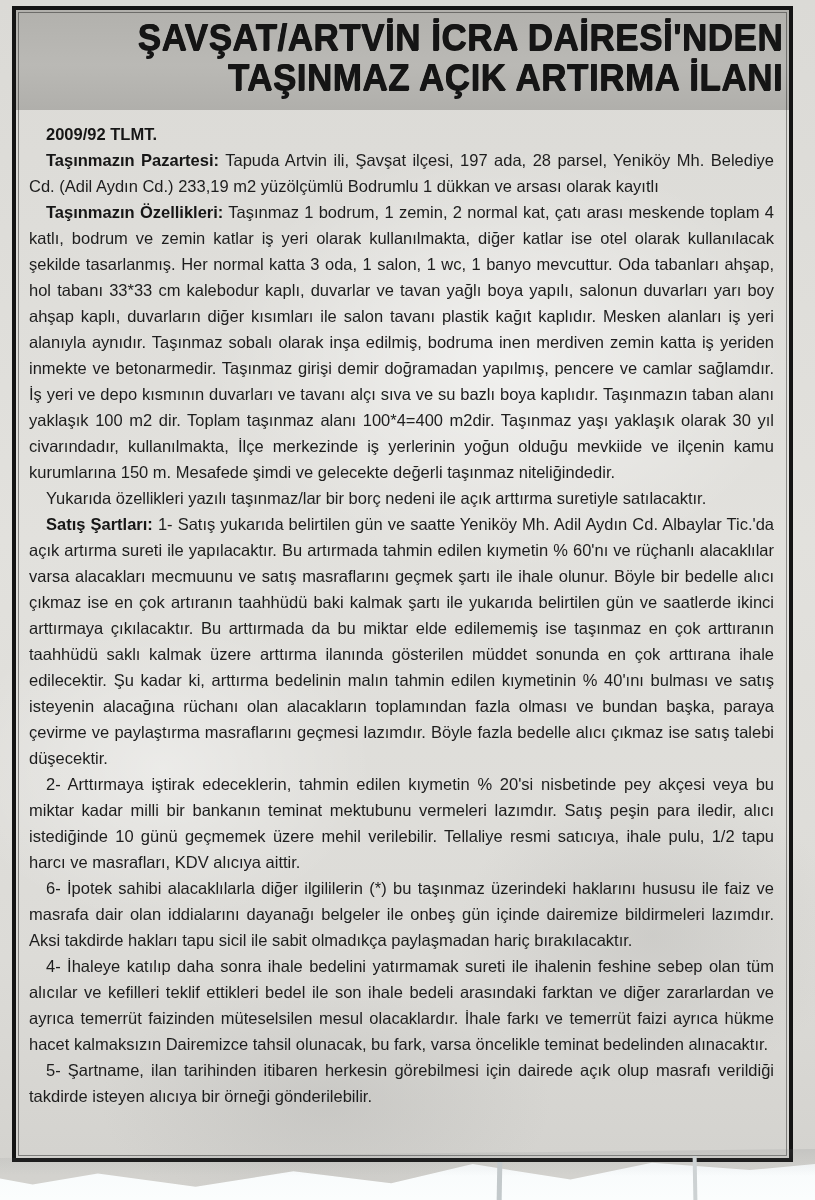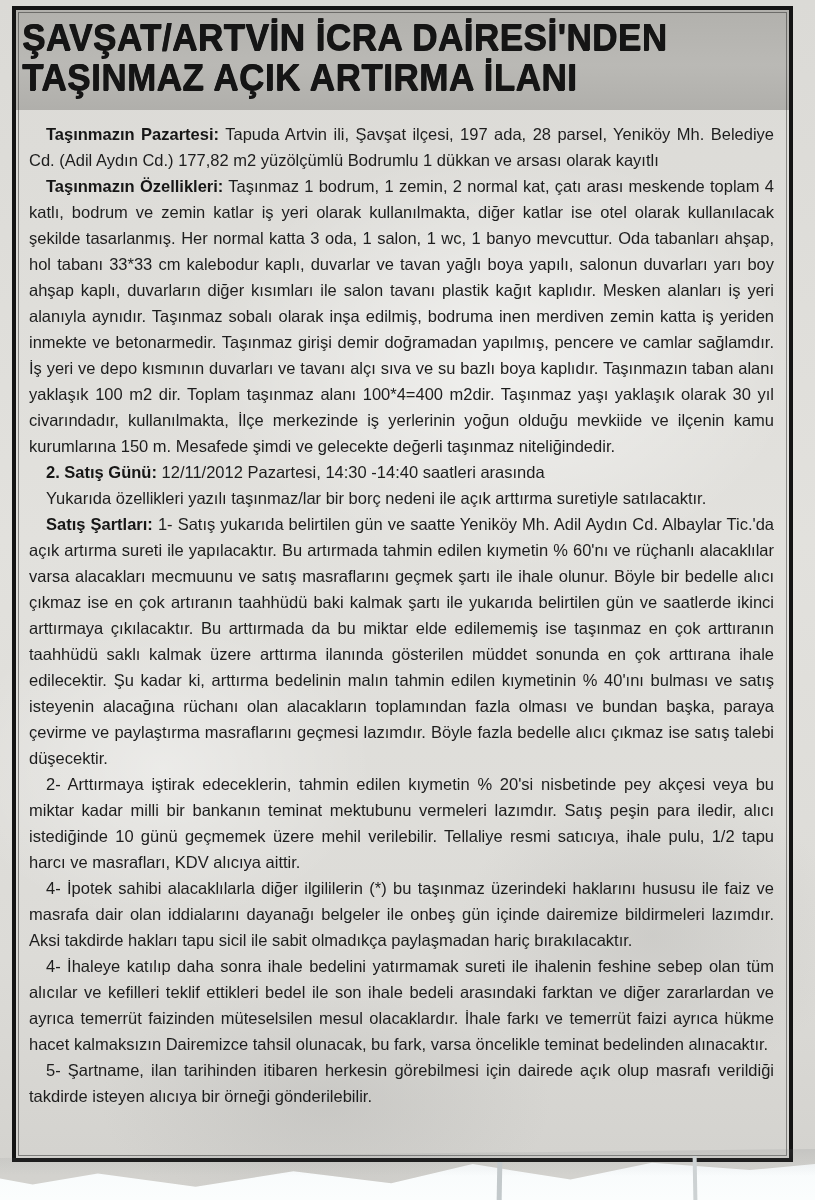--- a/index.html
+++ b/index.html
@@ -25,21 +25,21 @@
     border:4px solid #141414;
     display:flex;flex-direction:column;
     box-sizing:border-box;
   }
   .notice-box::after{
     content:"";position:absolute;inset:2px;border:1px solid rgba(25,25,25,.45);pointer-events:none;
   }
   .title-band{
     background:linear-gradient(180deg,#b2b1ad 0%,#bab9b5 55%,#b0afab 100%);
     padding:8px 6px 12px 6px;
-    text-align:left;
+    text-align:right;
   }
   .title-line{
     font-size:35px;line-height:40px;font-weight:700;color:#151515;
     letter-spacing:.5px;
     text-shadow:.7px 0 0 #151515, 0 .4px 0 #151515;
     transform:scaleY(1.04);
   }
   .body-area{
     flex:0 1 auto;
     padding:11px 15px 0 13px;
@@ -63,36 +63,36 @@
 
 <div class="paper">
   <div class="notice-box">
 
     <div class="title-band">
       <div class="title-line">ŞAVŞAT/ARTVİN İCRA DAİRESİ'NDEN</div>
       <div class="title-line">TAŞINMAZ AÇIK ARTIRMA İLANI</div>
     </div>
 
     <div class="body-area">
+      <p class="file-no"><b>2009/92 TLMT.</b></p>
 
 
-      <p><b>Taşınmazın Pazartesi:</b> <span>Tapuda Artvin ili, Şavşat ilçesi, 197 ada, 28 parsel, Yeniköy Mh. Belediye Cd. (Adil Aydın Cd.) 177,82 m2 yüzölçümlü Bodrumlu 1 dükkan ve arsası olarak kayıtlı</span></p>
+      <p><b>Taşınmazın Pazartesi:</b> <span>Tapuda Artvin ili, Şavşat ilçesi, 197 ada, 28 parsel, Yeniköy Mh. Belediye Cd. (Adil Aydın Cd.) 233,19 m2 yüzölçümlü Bodrumlu 1 dükkan ve arsası olarak kayıtlı</span></p>
 
       <p><b>Taşınmazın Özellikleri:</b> <span>Taşınmaz 1 bodrum, 1 zemin, 2 normal kat, çatı arası meskende toplam 4 katlı, bodrum ve zemin katlar iş yeri olarak kullanılmakta, diğer katlar ise otel olarak kullanılacak şekilde tasarlanmış. Her normal katta 3 oda, 1 salon, 1 wc, 1 banyo mevcuttur. Oda tabanları ahşap, hol tabanı 33*33 cm kalebodur kaplı, duvarlar ve tavan yağlı boya yapılı, salonun duvarları yarı boy ahşap kaplı, duvarların diğer kısımları ile salon tavanı plastik kağıt kaplıdır. Mesken alanları iş yeri alanıyla aynıdır. Taşınmaz sobalı olarak inşa edilmiş, bodruma inen merdiven zemin katta iş yeriden inmekte ve betonarmedir. Taşınmaz girişi demir doğramadan yapılmış, pencere ve camlar sağlamdır. İş yeri ve depo kısmının duvarları ve tavanı alçı sıva ve su bazlı boya kaplıdır. Taşınmazın taban alanı yaklaşık 100 m2 dir. Toplam taşınmaz alanı 100*4=400 m2dir. Taşınmaz yaşı yaklaşık olarak 30 yıl civarındadır, kullanılmakta, İlçe merkezinde iş yerlerinin yoğun olduğu mevkiide ve ilçenin kamu kurumlarına 150 m. Mesafede şimdi ve gelecekte değerli taşınmaz niteliğindedir.</span></p>
 
 
 
-      <p><b>2. Satış Günü:</b> <span>12/11/2012 Pazartesi, 14:30 -14:40 saatleri arasında</span></p>
 
       <p>Yukarıda özellikleri yazılı taşınmaz/lar bir borç nedeni ile açık arttırma suretiyle satılacaktır.</p>
 
       <p><b>Satış Şartları:</b> <span>1- Satış yukarıda belirtilen gün ve saatte Yeniköy Mh. Adil Aydın Cd. Albaylar Tic.'da açık artırma sureti ile yapılacaktır. Bu artırmada tahmin edilen kıymetin % 60'nı ve rüçhanlı alacaklılar varsa alacakları mecmuunu ve satış masraflarını geçmek şartı ile ihale olunur. Böyle bir bedelle alıcı çıkmaz ise en çok artıranın taahhüdü baki kalmak şartı ile yukarıda belirtilen gün ve saatlerde ikinci arttırmaya çıkılacaktır. Bu arttırmada da bu miktar elde edilememiş ise taşınmaz en çok arttıranın taahhüdü saklı kalmak üzere arttırma ilanında gösterilen müddet sonunda en çok arttırana ihale edilecektir. Şu kadar ki, arttırma bedelinin malın tahmin edilen kıymetinin % 40'ını bulması ve satış isteyenin alacağına rüchanı olan alacakların toplamından fazla olması ve bundan başka, paraya çevirme ve paylaştırma masraflarını geçmesi lazımdır. Böyle fazla bedelle alıcı çıkmaz ise satış talebi düşecektir.</span></p>
 
       <p>2- Arttırmaya iştirak edeceklerin, tahmin edilen kıymetin % 20'si nisbetinde pey akçesi veya bu miktar kadar milli bir bankanın teminat mektubunu vermeleri lazımdır. Satış peşin para iledir, alıcı istediğinde 10 günü geçmemek üzere mehil verilebilir. Tellaliye resmi satıcıya, ihale pulu, 1/2 tapu harcı ve masrafları, KDV alıcıya aittir.</p>
-      <p>4- İpotek sahibi alacaklılarla diğer ilgililerin (*) bu taşınmaz üzerindeki haklarını hususu ile faiz ve masrafa dair olan iddialarını dayanağı belgeler ile onbeş gün içinde dairemize bildirmeleri lazımdır. Aksi takdirde hakları tapu sicil ile sabit olmadıkça paylaşmadan hariç bırakılacaktır.</p>
+      <p>6- İpotek sahibi alacaklılarla diğer ilgililerin (*) bu taşınmaz üzerindeki haklarını hususu ile faiz ve masrafa dair olan iddialarını dayanağı belgeler ile onbeş gün içinde dairemize bildirmeleri lazımdır. Aksi takdirde hakları tapu sicil ile sabit olmadıkça paylaşmadan hariç bırakılacaktır.</p>
       <p>4- İhaleye katılıp daha sonra ihale bedelini yatırmamak sureti ile ihalenin feshine sebep olan tüm alıcılar ve kefilleri teklif ettikleri bedel ile son ihale bedeli arasındaki farktan ve diğer zararlardan ve ayrıca temerrüt faizinden müteselsilen mesul olacaklardır. İhale farkı ve temerrüt faizi ayrıca hükme hacet kalmaksızın Dairemizce tahsil olunacak, bu fark, varsa öncelikle teminat bedelinden alınacaktır.</p>
       <p>5- Şartname, ilan tarihinden itibaren herkesin görebilmesi için dairede açık olup masrafı verildiği takdirde isteyen alıcıya bir örneği gönderilebilir.</p>
 
     </div>
 
   </div>
 </div>
 
 <div class="tear-shadow"></div>
 <div class="artifact-line-1"></div>

